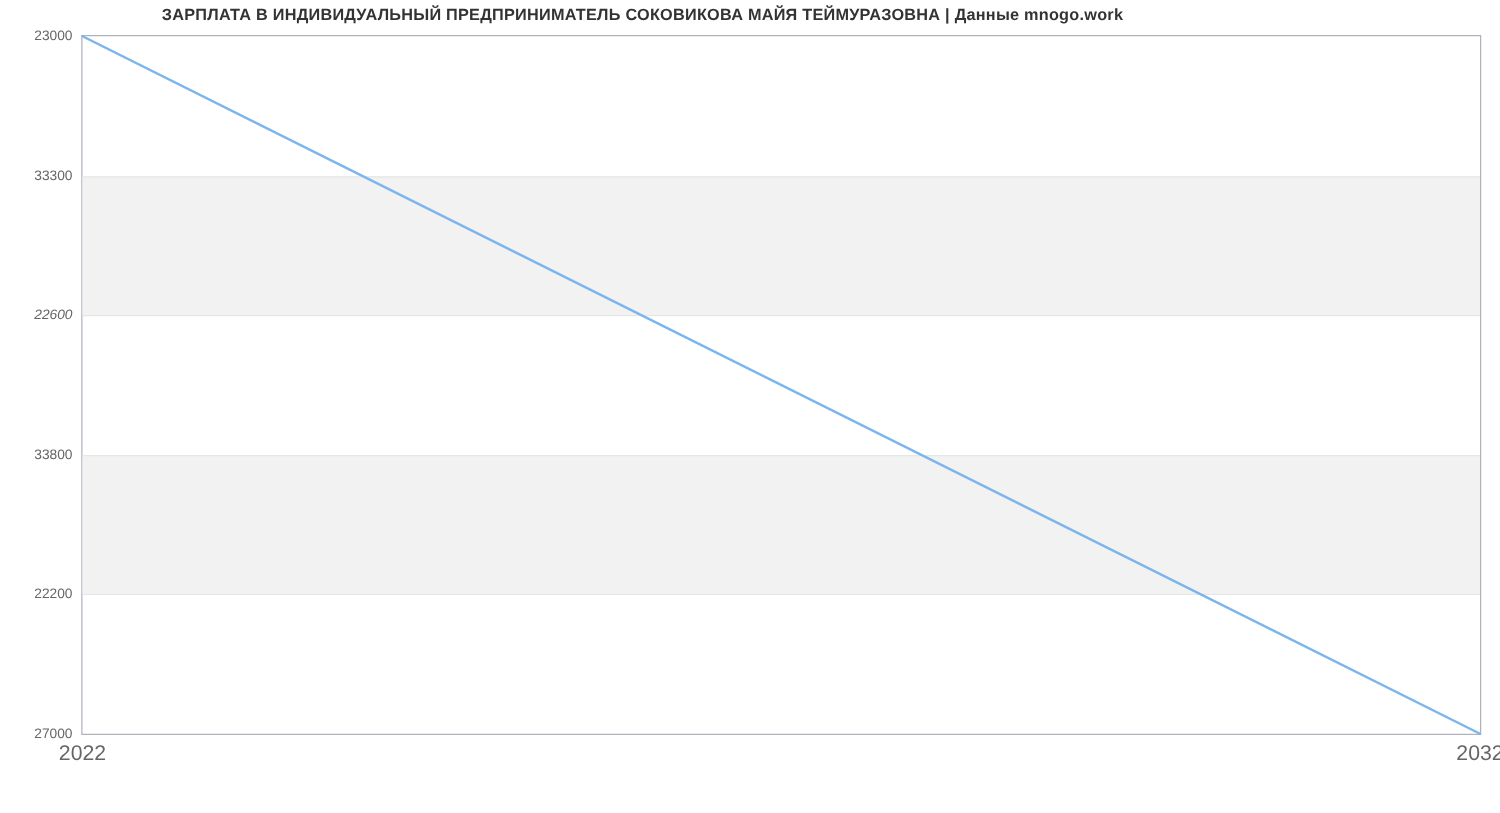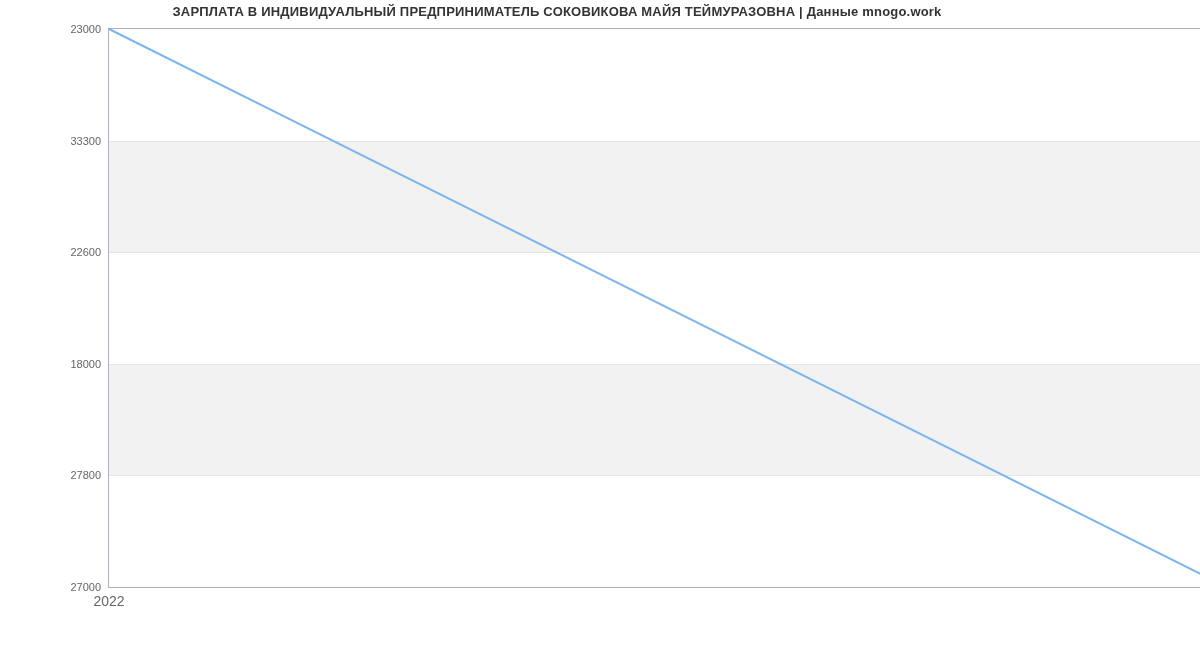--- a/index.html
+++ b/index.html
@@ -9,21 +9,20 @@
     height: 650px;
     background: #ffffff;
     font-family: "Trebuchet MS", "Lucida Sans Unicode", Arial, sans-serif;
     font-size: 12px;
     color: #333333;
   }
   .chart-container {
     position: relative;
     width: 1028px;
     height: 650px;
-    margin-left: 43px;
   }
   .chart-title {
     position: absolute;
     top: 4px;
     left: 0;
     width: 100%;
     text-align: center;
     font-size: 13px;
     font-weight: bold;
     color: #333333;
@@ -58,21 +57,21 @@
     transform: translateY(-50%);
     font-size: 11px;
     color: #666666;
     white-space: nowrap;
     text-align: right;
   }
   .x-label {
     position: absolute;
     top: 100%;
     margin-top: 6px;
-    font-size: 14px;
+    font-size: 17px;
     color: #666666;
     transform: translateX(-50%);
   }
   svg.line-layer {
     position: absolute;
     left: 0;
     top: 0;
     width: 100%;
     height: 100%;
     overflow: visible;
@@ -96,21 +95,21 @@
     <div class="band" style="top: 334.8px; height: 111.6px;"></div>
       <div class="band" style="top: 111.6px; height: 111.6px;"></div>
       <div class="gridline" style="top: 446.4px;"></div>
       <div class="gridline" style="top: 334.8px;"></div>
       <div class="gridline" style="top: 223.2px;"></div>
       <div class="gridline" style="top: 111.6px;"></div>
       <svg class="line-layer" viewBox="0 0 1118 558" preserveAspectRatio="none">
       <polyline class="series-line" points="0,0 1118,558"></polyline>
     </svg>
   <div class="y-label" style="top: 558px;">27000</div>
-      <div class="y-label" style="top: 446.4px;">27800</div>
-      <div class="y-label" style="top: 334.8px;">18000</div>
-      <div class="y-label" style="top: 223.2px;">22600</div>
+      <div class="y-label" style="top: 446.4px;">22200</div>
+      <div class="y-label" style="top: 334.8px;">33800</div>
+      <div class="y-label" style="top: 223.2px; font-style: italic;">22600</div>
       <div class="y-label" style="top: 111.6px;">33300</div>
       <div class="y-label" style="top: 0px;">23000</div>
       <div class="x-label" style="left: 0px;">2022</div>
       <div class="x-label" style="left: 1118px;">2032</div>
     </div>
 </div>
 
 </body></html>

